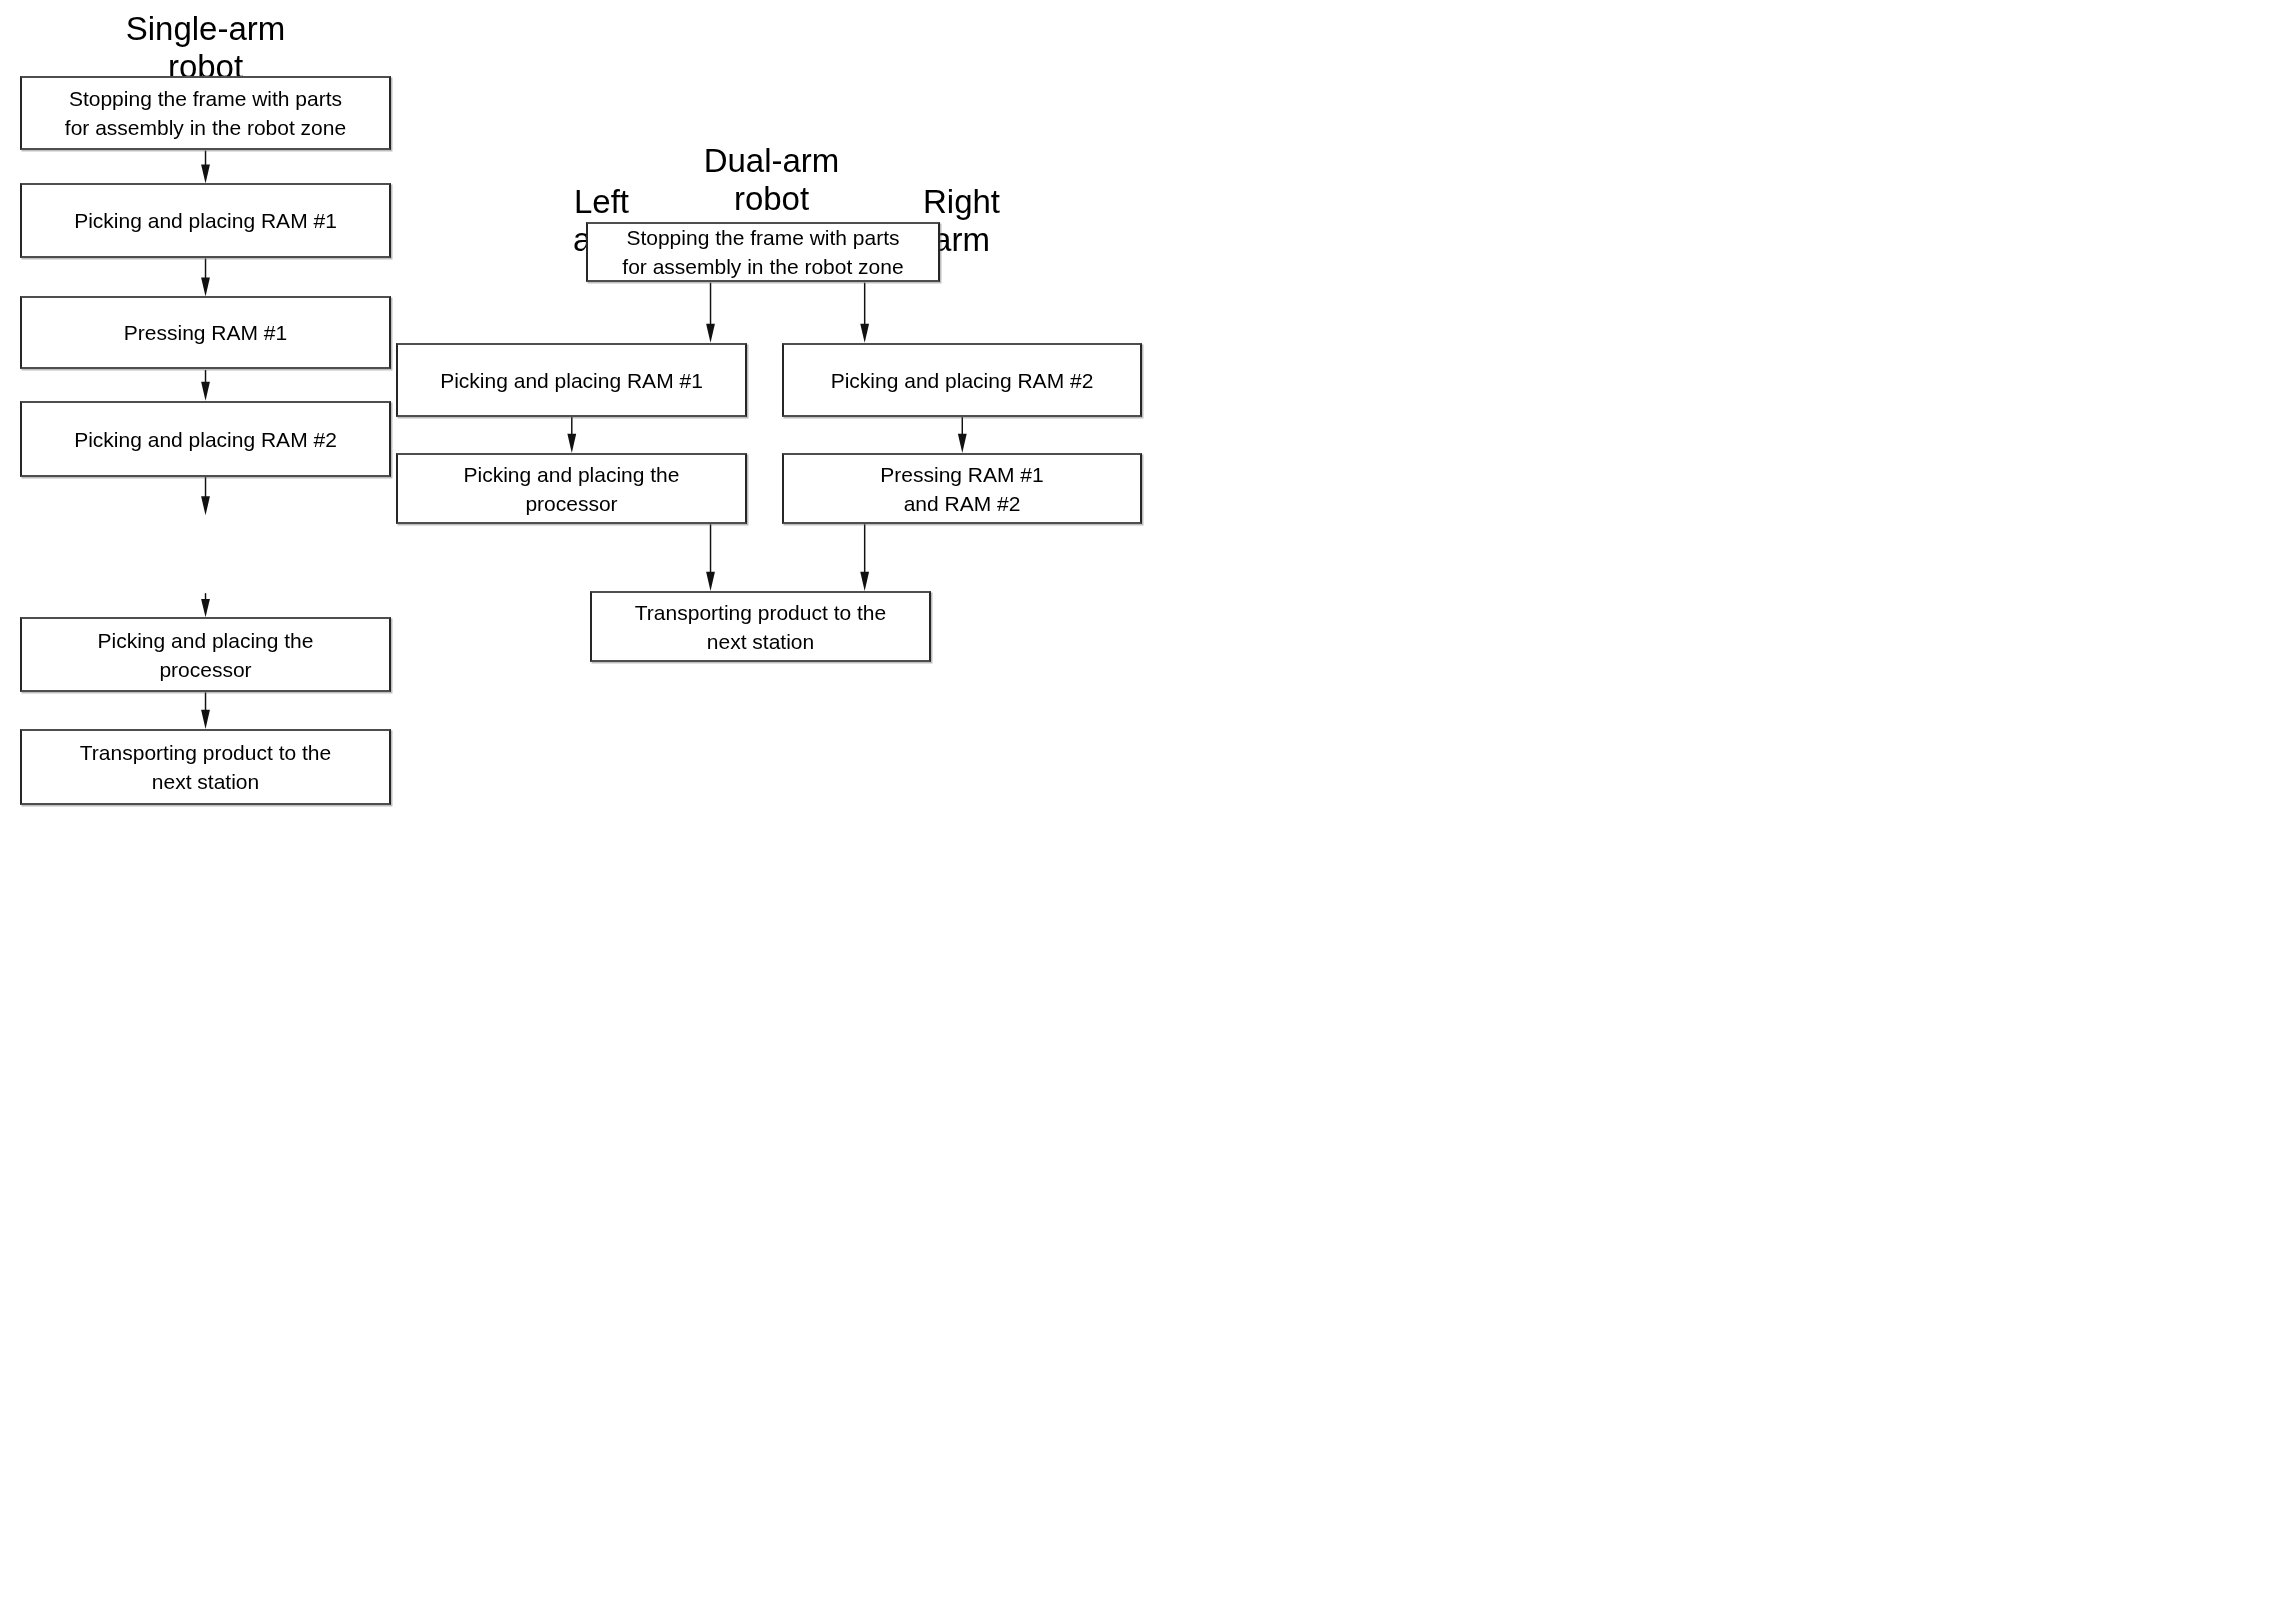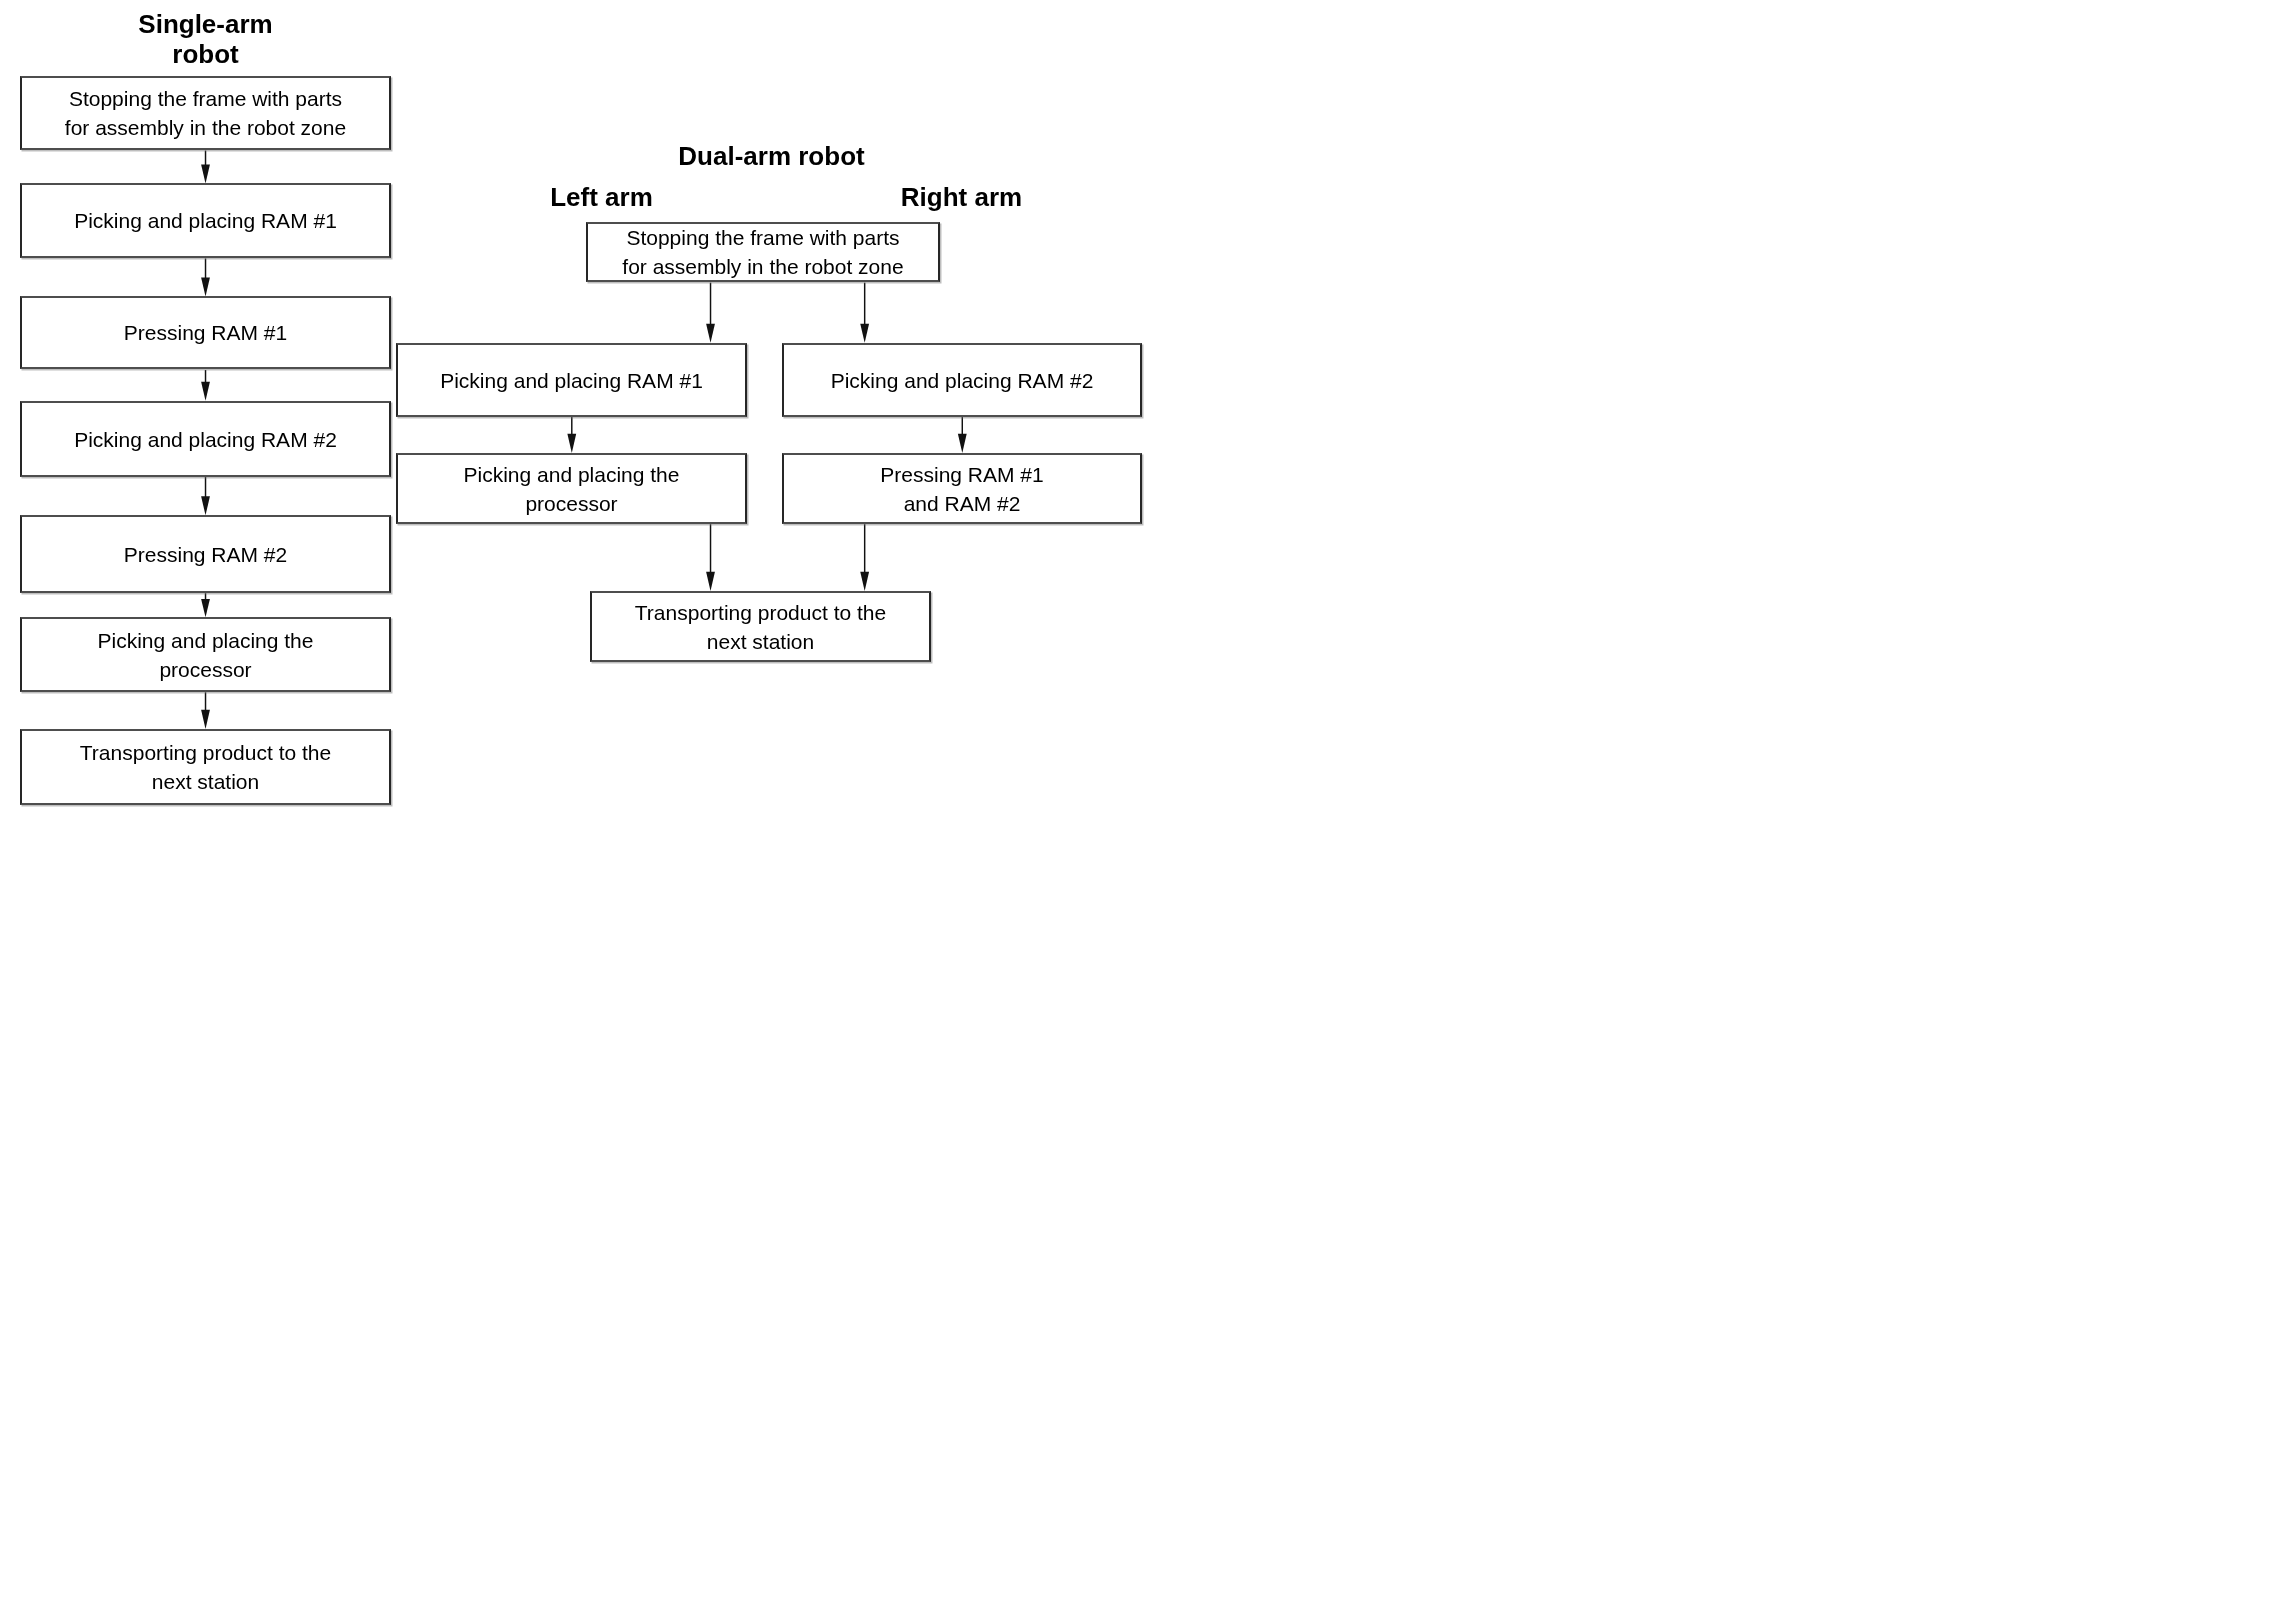--- a/index.html
+++ b/index.html
@@ -44,22 +44,22 @@
     line-height: 29px;
     color: #000000;
   }
   .node span {
     white-space: pre-line;
     display: block;
     padding: 0 2.9px;
   }
   .title {
     position: absolute;
-    font-weight: bold;
-    font-size: 26px;
+    font-weight: normal;
+    font-size: 33px;
     line-height: 1.15;
     text-align: center;
     color: #000000;
   }
 </style>
 </head>
 <body>
 
 <div class="canvas">
 
@@ -129,23 +129,20 @@
   </div>
   <div class="node" style="left:20px; top:183px; width:371px; height:75px;">
     <span>Picking and placing RAM #1</span>
   </div>
   <div class="node" style="left:20px; top:296px; width:371px; height:73px;">
     <span>Pressing RAM #1</span>
   </div>
   <div class="node" style="left:20px; top:401px; width:371px; height:76px;">
     <span>Picking and placing RAM #2</span>
   </div>
-  <div class="node" style="left:20px; top:515px; width:371px; height:78px;">
-    <span>Pressing RAM #2</span>
-  </div>
   <div class="node" style="left:20px; top:617px; width:371px; height:75px;">
     <span>Picking and placing the
 processor</span>
   </div>
   <div class="node" style="left:20px; top:729px; width:371px; height:76px;">
     <span>Transporting product to the
 next station</span>
   </div>
 
   <div class="node" style="left:586px; top:222px; width:354px; height:60px;">

